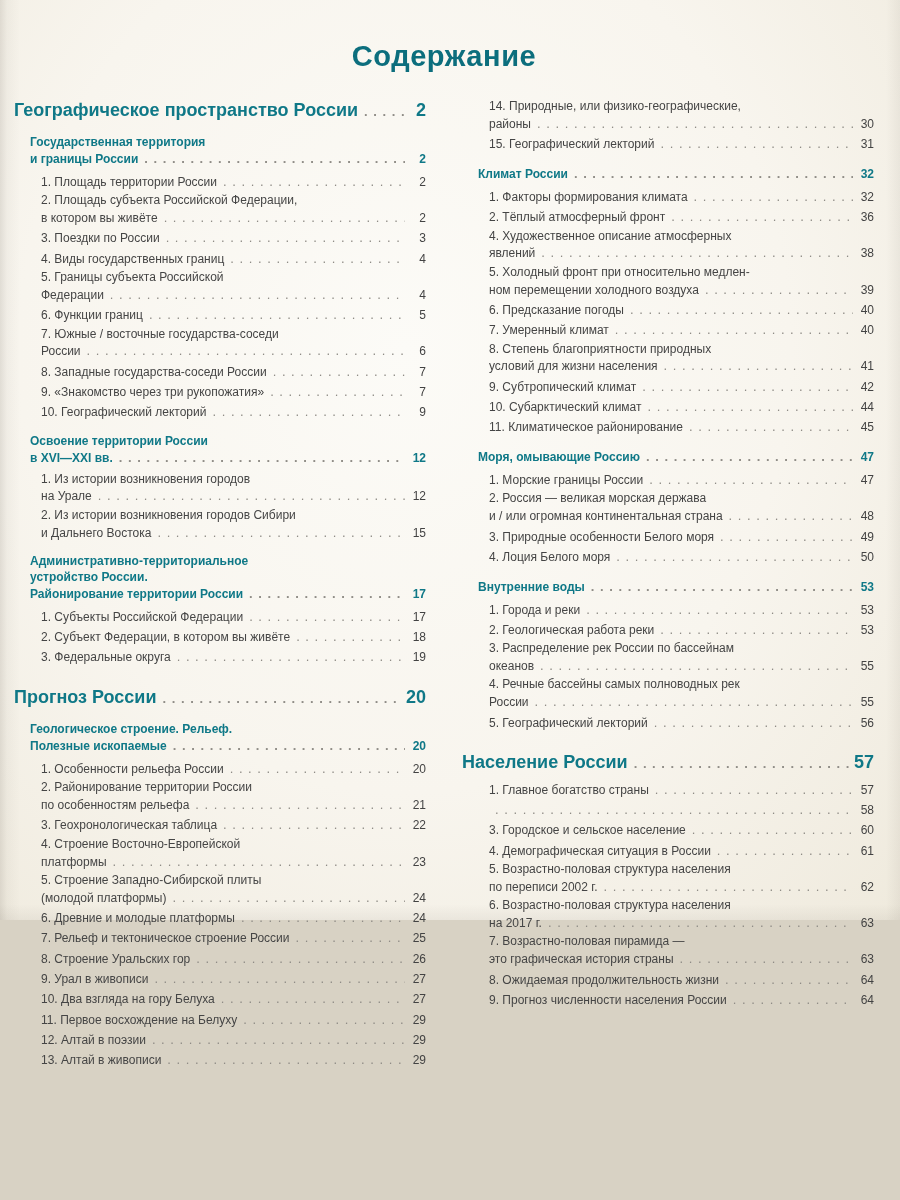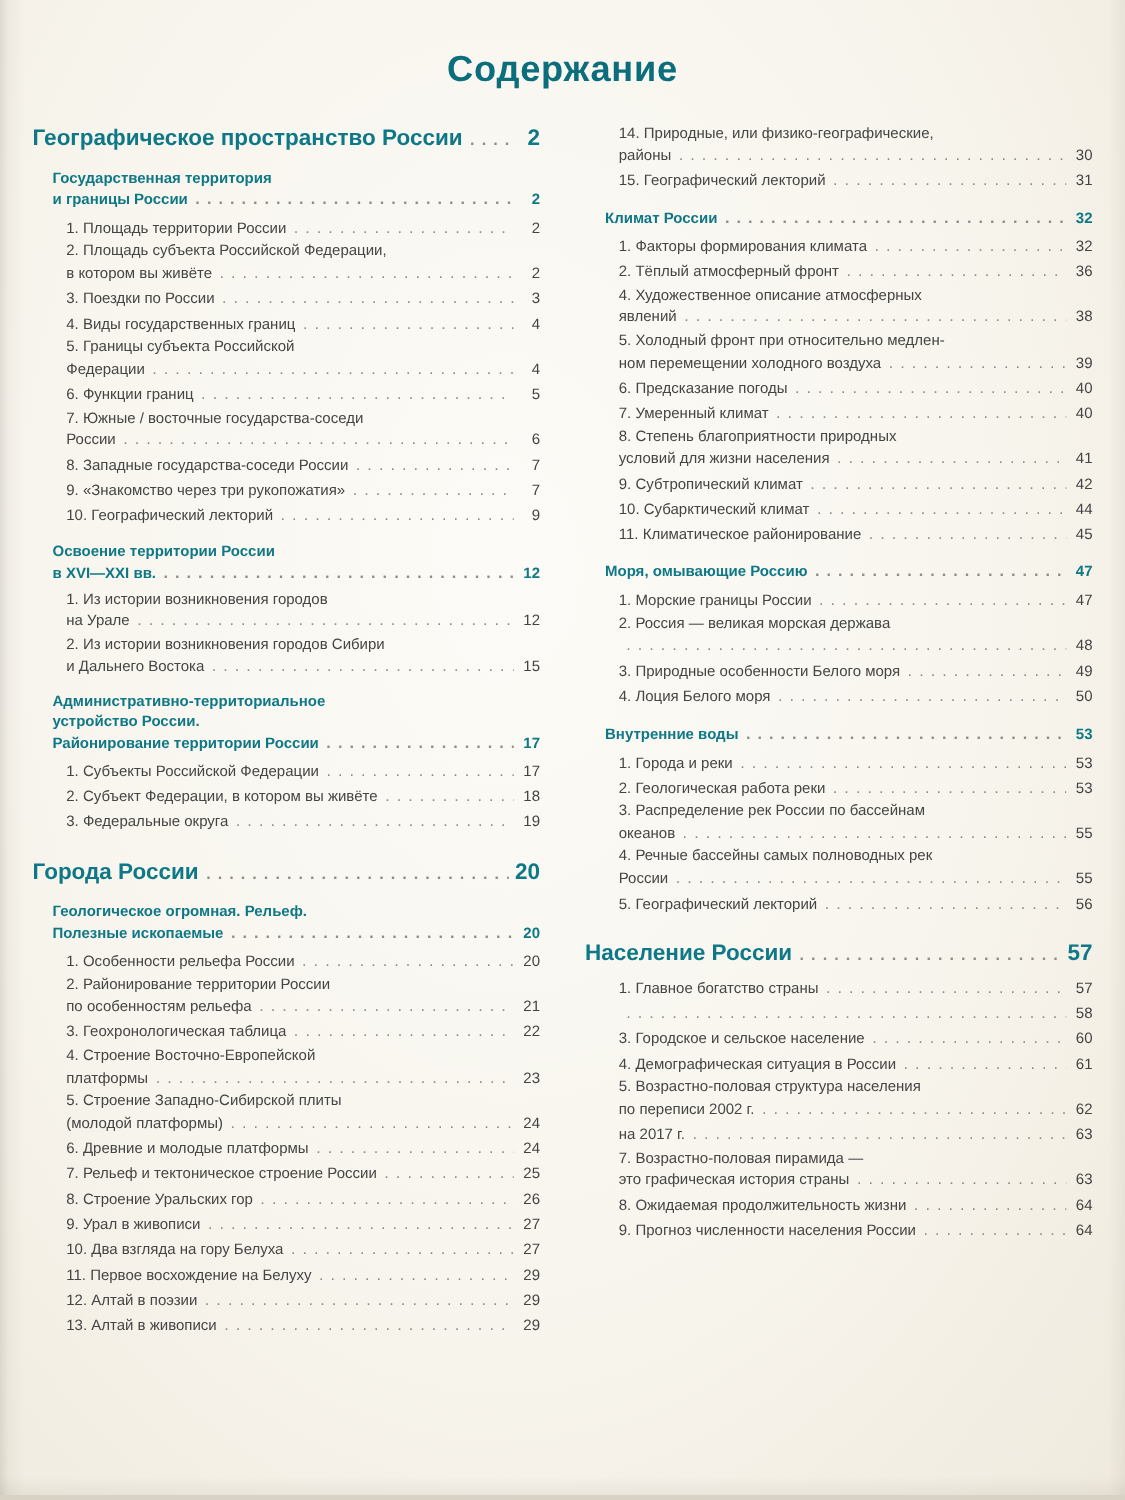--- a/index.html
+++ b/index.html
@@ -4,22 +4,22 @@
 <style>
   * { margin:0; padding:0; box-sizing:border-box; }
   html,body { width:900px; height:1200px; }
   body {
     font-family:"Liberation Sans","DejaVu Sans",sans-serif;
     background:#d8d2c4;
     overflow:hidden;
   }
   .page {
     position:relative;
-    width:900px; height:1196px;
-    padding:30px 26px 18px 26px;
+    width:900px; height:920px;
+    padding:30px 26px 18px 14px;
     background:
       linear-gradient(90deg, rgba(60,50,40,0.12) 0px, rgba(60,50,40,0.04) 7px, rgba(60,50,40,0) 20px),
       linear-gradient(270deg, rgba(60,50,40,0.06) 0px, rgba(60,50,40,0) 14px),
       linear-gradient(0deg, rgba(60,50,40,0.06) 0px, rgba(60,50,40,0) 16px),
       radial-gradient(ellipse at 45% 38%, #fcfbf7 0%, #f8f5ee 55%, #efeadd 100%);
   }
   .title {
     text-align:center;
     color:#0c6e7d;
     font-size:29px;
@@ -243,28 +243,28 @@
         </div>
         <div class="block item">
           <div class="line">
             <span class="txt">3. Федеральные округа</span>
             <span class="leader"></span>
             <span class="pg">19</span>
           </div>
         </div>
         <div class="block part">
           <div class="line">
-            <span class="txt">Города России</span>
+            <span class="txt">Прогноз России</span>
             <span class="leader"></span>
             <span class="pg">20</span>
           </div>
         </div>
         <div class="block chapter">
           <div class="line">
-            <span class="txt">Геологическое огромная. Рельеф.</span>
+            <span class="txt">Геологическое строение. Рельеф.</span>
           </div>
           <div class="line">
             <span class="txt">Полезные ископаемые</span>
             <span class="leader"></span>
             <span class="pg">20</span>
           </div>
         </div>
         <div class="block item">
           <div class="line">
             <span class="txt">1. Особенности рельефа России</span>
@@ -482,20 +482,21 @@
             <span class="txt">1. Морские границы России</span>
             <span class="leader"></span>
             <span class="pg">47</span>
           </div>
         </div>
         <div class="block item">
           <div class="line">
             <span class="txt">2. Россия — великая морская держава</span>
           </div>
           <div class="line">
+            <span class="txt">и / или огромная континентальная страна</span>
             <span class="leader"></span>
             <span class="pg">48</span>
           </div>
         </div>
         <div class="block item">
           <div class="line">
             <span class="txt">3. Природные особенности Белого моря</span>
             <span class="leader"></span>
             <span class="pg">49</span>
           </div>
@@ -593,20 +594,23 @@
           <div class="line">
             <span class="txt">5. Возрастно-половая структура населения</span>
           </div>
           <div class="line">
             <span class="txt">по переписи 2002 г.</span>
             <span class="leader"></span>
             <span class="pg">62</span>
           </div>
         </div>
         <div class="block item">
+          <div class="line">
+            <span class="txt">6. Возрастно-половая структура населения</span>
+          </div>
           <div class="line">
             <span class="txt">на 2017 г.</span>
             <span class="leader"></span>
             <span class="pg">63</span>
           </div>
         </div>
         <div class="block item">
           <div class="line">
             <span class="txt">7. Возрастно-половая пирамида —</span>
           </div>

